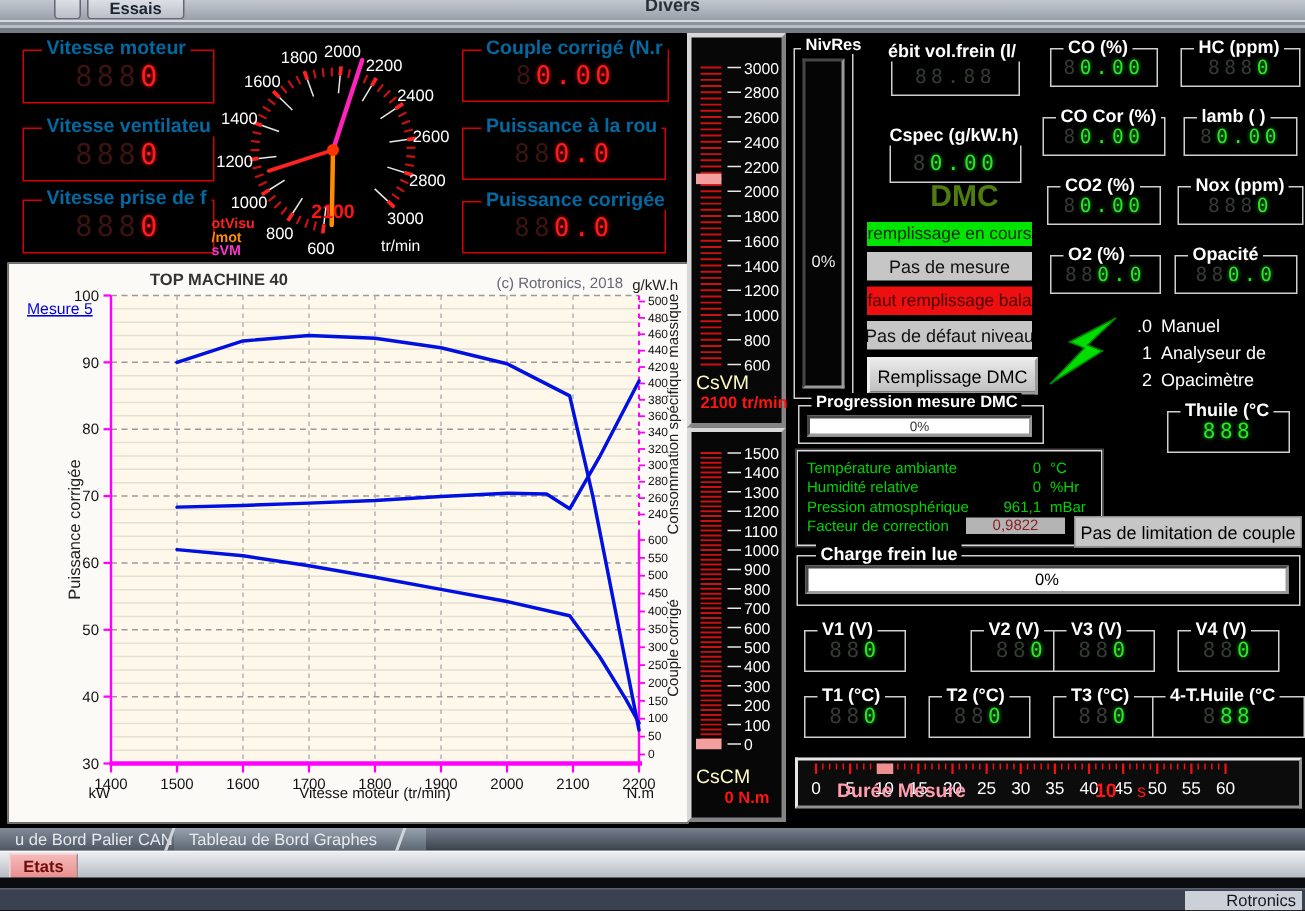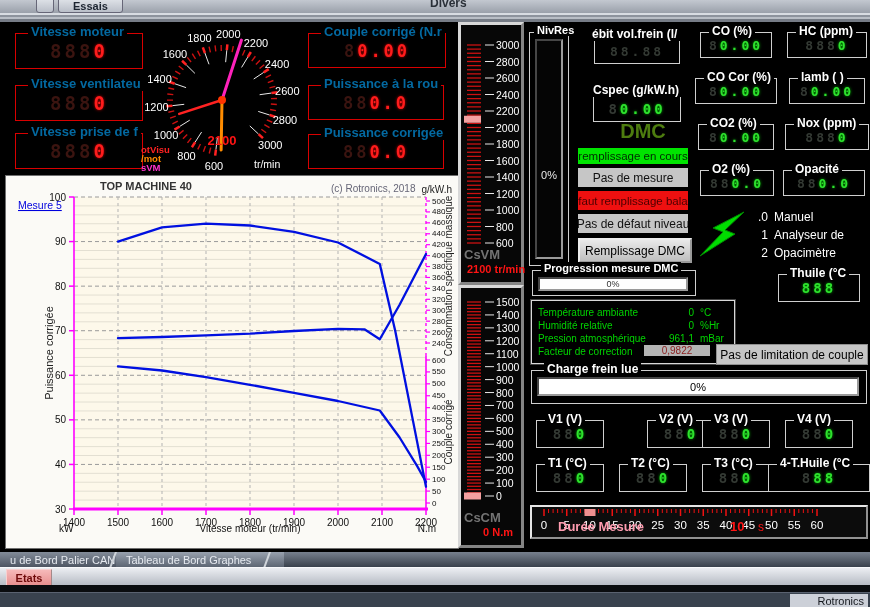--- a/index.html
+++ b/index.html
@@ -15,29 +15,29 @@
      background:repeating-linear-gradient(#d8dce2 0 2px,#8d939d 2px 4px,#b9bec6 4px 6px,#767c86 6px 9px);}
   
   .redgrp{position:absolute;border:1px solid #d80000;background:#000;}
   .redgrp .glab{position:absolute;top:-10px;left:12px;background:#000;padding:0 3px;color:#0369a1;
                 font-weight:bold;font-size:13px;white-space:nowrap;z-index:2;}
   .wgrp{position:absolute;border:1px solid #cfcfcf;background:#000;}
   .wgrp .glab{position:absolute;top:-9px;left:8px;background:#000;padding:0 3px;color:#fff;
               font-weight:bold;font-size:12px;white-space:nowrap;z-index:2;}
   
   .disp{display:flex;align-items:center;justify-content:center;height:100%;
-        font-family:"DejaVu Sans Mono",monospace;font-weight:bold;letter-spacing:3px;white-space:nowrap;}
+        font-family:"DejaVu Sans Mono",monospace;font-weight:normal;letter-spacing:3px;white-space:nowrap;}
   .disp .gd{color:#3b1410;}
   .disp .ld{color:#ff1c1c;text-shadow:0 0 3px #c00000;}
   .disp.grn .gd{color:#343a34;}
   .disp.grn .ld{color:#2ee22e;text-shadow:0 0 3px #0a0;}
   .sz19{font-size:19px;} .sz17{font-size:17px;} .sz14{font-size:14px;} .sz13{font-size:13px;}
   
   .meterframe{position:absolute;background:#070707;border:3px outset #d8d8d8;}
-  .metercap{position:absolute;color:#737373;font-size:13px;font-weight:bold;}
+  .metercap{position:absolute;color:#fef9c3;font-size:13px;font-weight:normal;}
   .meterval{position:absolute;color:#ff1414;font-size:11px;font-weight:bold;white-space:nowrap;}
   
   .dmcbtn{position:absolute;left:0;width:110px;text-align:center;font-size:11.5px;overflow:hidden;
           white-space:nowrap;display:flex;align-items:center;justify-content:center;}
   .b-green{background:#00e400;color:#002a00;}
   .b-gray{background:#c6c6c6;color:#111;font-size:12px;}
   .b-red{background:#ee1010;color:#4a0000;}
   .b-raised{background:linear-gradient(#e9e9e9,#bfbfbf);border:2px outset #eee;color:#000;font-size:12px;}
   .flatbtn{position:absolute;background:#c6c6c6;color:#000;font-size:12px;display:flex;align-items:center;
            justify-content:center;border:1px solid #909090;}

